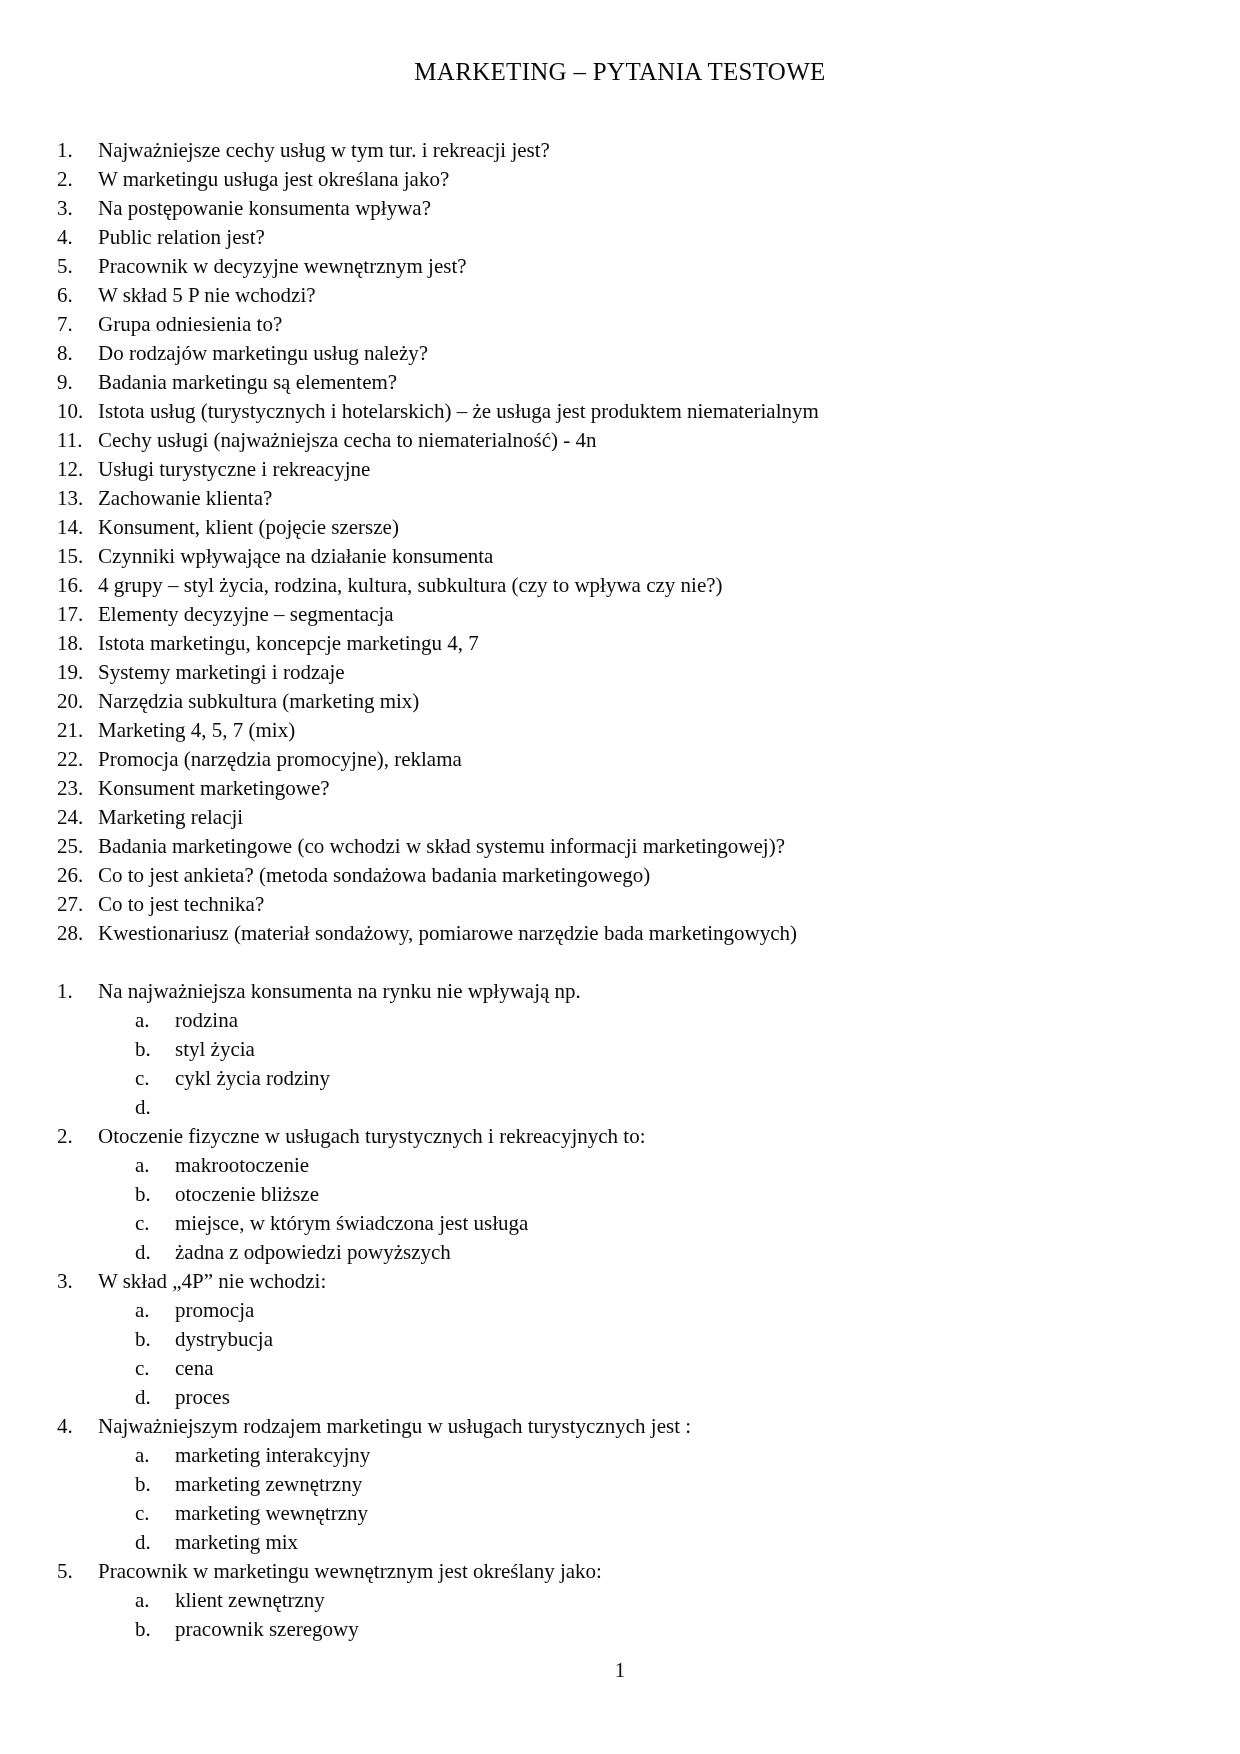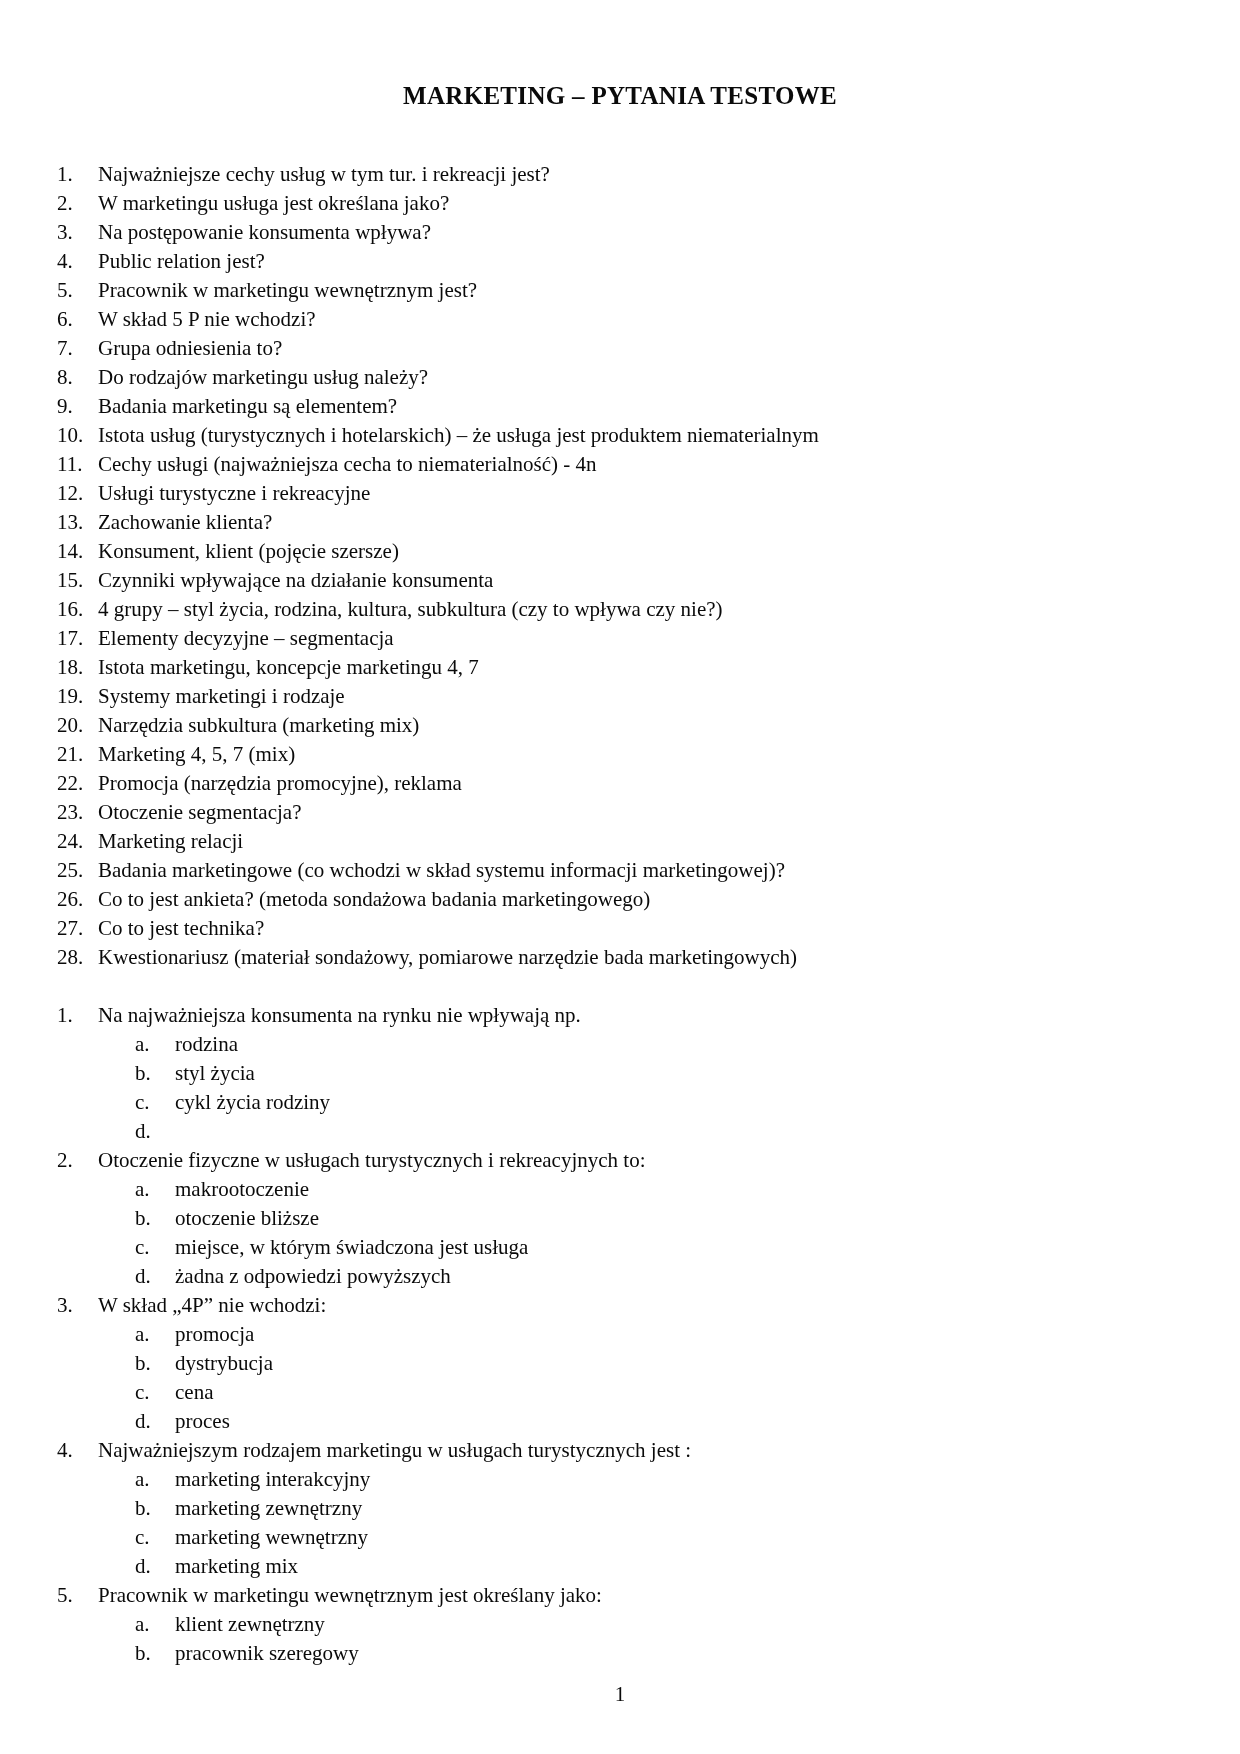--- a/index.html
+++ b/index.html
@@ -16,25 +16,24 @@
     color: #0a0a0a;
     font-family: "Liberation Serif", "DejaVu Serif", serif;
     font-size: 21px;
     line-height: 29px;
     overflow: hidden;
     box-sizing: border-box;
     padding-top: 55px;
   }
   .doc-title {
     text-align: center;
-    font-weight: bold;
+    font-weight: normal;
     font-size: 25px;
     line-height: 33px;
     letter-spacing: 0.3px;
-    margin-top: 24px;
   }
   .topics {
     margin-top: 48px;
   }
   .quiz {
     margin-top: 29px;
   }
   .row {
     display: flex;
     align-items: baseline;
@@ -75,21 +74,21 @@
     <div class="row">
         <span class="n">3.</span>
         <span class="t">Na postępowanie konsumenta wpływa?</span>
       </div>
     <div class="row">
         <span class="n">4.</span>
         <span class="t">Public relation jest?</span>
       </div>
     <div class="row">
         <span class="n">5.</span>
-        <span class="t">Pracownik w marketingu wewnętrznym jest?</span>
+        <span class="t">Pracownik w decyzyjne wewnętrznym jest?</span>
       </div>
     <div class="row">
         <span class="n">6.</span>
         <span class="t">W skład 5 P nie wchodzi?</span>
       </div>
     <div class="row">
         <span class="n">7.</span>
         <span class="t">Grupa odniesienia to?</span>
       </div>
     <div class="row">
@@ -147,21 +146,21 @@
     <div class="row">
         <span class="n">21.</span>
         <span class="t">Marketing 4, 5, 7 (mix)</span>
       </div>
     <div class="row">
         <span class="n">22.</span>
         <span class="t">Promocja (narzędzia promocyjne), reklama</span>
       </div>
     <div class="row">
         <span class="n">23.</span>
-        <span class="t">Otoczenie segmentacja?</span>
+        <span class="t">Konsument marketingowe?</span>
       </div>
     <div class="row">
         <span class="n">24.</span>
         <span class="t">Marketing relacji</span>
       </div>
     <div class="row">
         <span class="n">25.</span>
         <span class="t">Badania marketingowe (co wchodzi w skład systemu informacji marketingowej)?</span>
       </div>
     <div class="row">

